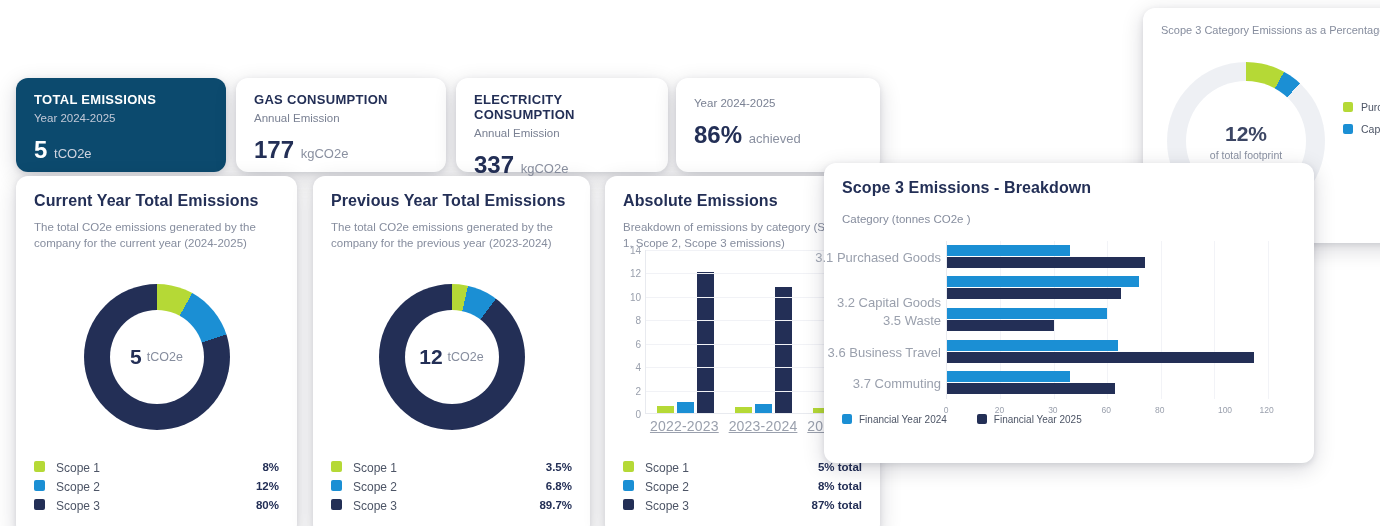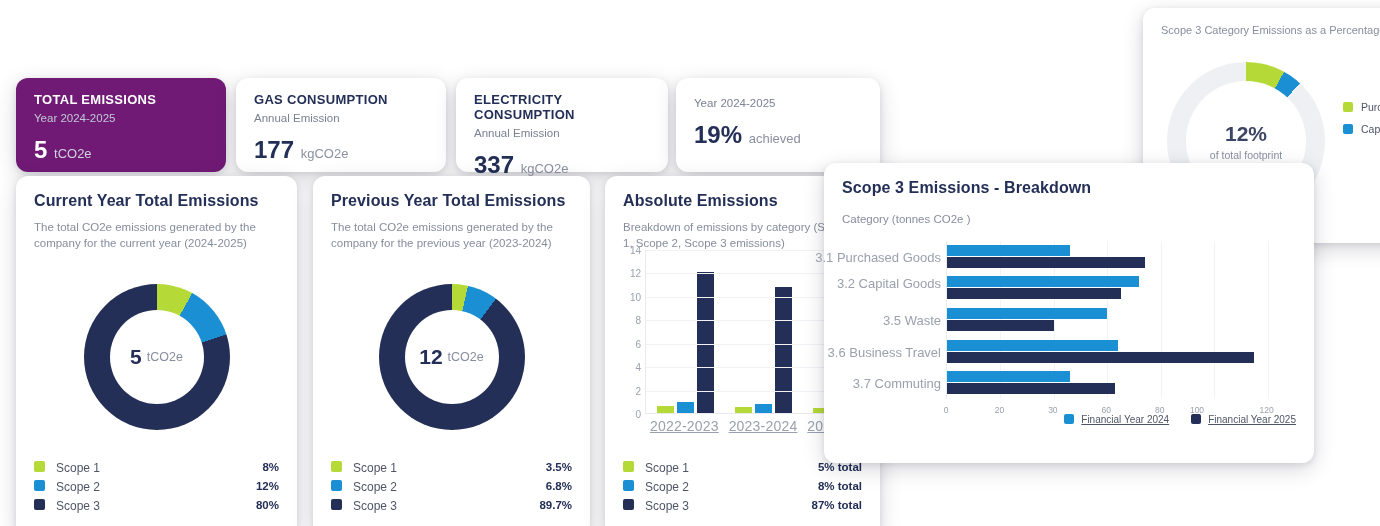--- a/index.html
+++ b/index.html
@@ -14,21 +14,21 @@
   
   .card {
     position: absolute;
     background: #ffffff;
     border-radius: 12px;
     box-shadow: 0 6px 22px rgba(10,15,40,0.16), 0 2px 6px rgba(10,15,40,0.10);
   }
 
   
   .kpi { height: 94px; padding: 14px 18px; }
-  .kpi.dark { background:#701a75; }
+  .kpi.dark { background:#0c4a6e; }
   .kpi-title {
     font-size: 13px; font-weight: bold; letter-spacing: .3px;
     color:#232F56; text-transform: uppercase;
   }
   .kpi.dark .kpi-title { color:#ffffff; }
   .kpi-sub { font-size: 11.5px; color:#7a8193; margin-top: 5px; }
   .kpi.dark .kpi-sub { color:#c3c9d8; }
   .kpi-value { margin-top: 12px; font-size: 24px; font-weight: bold; color:#232F56; }
   .kpi.dark .kpi-value { color:#ffffff; }
   .kpi-unit { font-size: 13px; font-weight: normal; color:#8a90a0; }
@@ -89,21 +89,21 @@
   .hc-vgrid { position:absolute; top:0; bottom:0; border-left:1px solid #f2f3f7; }
   .hc-row { position:absolute; left:0; right:0; }
   .hc-bar { height:11px; }
   .hc-label {
     position:absolute; right:100%; margin-right:6px; font-size:13px;
     color:#9aa0ad; white-space:nowrap; transform:translateY(-50%);
   }
   .hc-xt { position:absolute; font-size:8.5px; color:#9aa0ad; transform:translateX(-50%); }
   .hc-legend {
     position:absolute; left:0; right:0; bottom:-4px;
-    display:flex; justify-content:flex-end; gap:22px; font-size:10px; color:#4d5566;text-decoration:underline;
+    display:flex; justify-content:flex-start; gap:30px; font-size:10px; color:#4d5566;
   }
   .hc-legend span.sw { width:10px; height:10px; border-radius:2px; display:inline-block;
                        margin-right:7px; vertical-align:-1px; }
 
   
   #pctpanel { width: 330px; height: 235px; }
   .pct-title { font-size: 11px; color:#868d9e; }
   .pct-donut {
     position:absolute; left:24px; top:54px; width:158px; height:158px; border-radius:50%;
   }
@@ -149,21 +149,21 @@
     <div class="kpi-sub">Annual Emission</div>
     <div class="kpi-value">
       <span>337</span>
       <span class="kpi-unit">kgCO2e</span>
     </div>
   </div>
 
   <div class="card kpi" style="left:676px; top:78px; width:204px;">
     <div class="kpi-sub">Year 2024-2025</div>
     <div class="kpi-value">
-      <span>19%</span>
+      <span>86%</span>
       <span class="kpi-unit">achieved</span>
     </div>
   </div>
 
   <div class="card panel" style="left:16px; top:176px; width:281px; height:360px;">
     <div class="panel-title">Current Year Total Emissions</div>
     <div class="panel-desc">The total CO2e emissions generated by the company for the current year (2024-2025)</div>
 
     <div class="donut-wrap" style="top:108px;">
       <div class="donut" id="donut-cy" style="background: conic-gradient(rgb(181, 217, 54) 0deg, rgb(181, 217, 54) 28.8deg, rgb(27, 143, 212) 28.8deg, rgb(27, 143, 212) 72deg, rgb(35, 47, 86) 72deg, rgb(35, 47, 86) 360deg);">
@@ -325,21 +325,21 @@
           <div class="hc-vgrid" style="left: 160.312px;"></div>
           <div class="hc-vgrid" style="left: 213.75px;"></div>
           <div class="hc-vgrid" style="left: 267.188px;"></div>
           <div class="hc-vgrid" style="left: 320.625px;"></div>
           <div class="hc-row" style="top: 0px; height: 31.6px;">
             <div class="hc-label" style="top: 15.8px;">3.1 Purchased Goods</div>
             <div class="hc-bar" title="Financial Year 2024 3.1 Purchased Goods: 46" style="width: 122.906px; background: rgb(27, 143, 212); margin-top: 3.8px;"></div>
             <div class="hc-bar" title="Financial Year 2025 3.1 Purchased Goods: 74" style="width: 197.719px; background: rgb(35, 47, 86); margin-top: 1px;"></div>
           </div>
           <div class="hc-row" style="top: 31.6px; height: 31.6px;">
-            <div class="hc-label" style="top: 10px;">3.2 Capital Goods</div>
+            <div class="hc-label" style="top: 29px;">3.2 Capital Goods</div>
             <div class="hc-bar" title="Financial Year 2024 3.2 Capital Goods: 72" style="width: 192.375px; background: rgb(27, 143, 212); margin-top: 3.8px;"></div>
             <div class="hc-bar" title="Financial Year 2025 3.2 Capital Goods: 65" style="width: 173.672px; background: rgb(35, 47, 86); margin-top: 1px;"></div>
           </div>
           <div class="hc-row" style="top: 63.2px; height: 31.6px;">
             <div class="hc-label" style="top: 15.8px;">3.5 Waste</div>
             <div class="hc-bar" title="Financial Year 2024 3.5 Waste: 60" style="width: 160.312px; background: rgb(27, 143, 212); margin-top: 3.8px;"></div>
             <div class="hc-bar" title="Financial Year 2025 3.5 Waste: 40" style="width: 106.875px; background: rgb(35, 47, 86); margin-top: 1px;"></div>
           </div>
           <div class="hc-row" style="top: 94.8px; height: 31.6px;">
             <div class="hc-label" style="top: 15.8px;">3.6 Business Travel</div>
@@ -351,21 +351,21 @@
             <div class="hc-bar" title="Financial Year 2024 3.7 Commuting: 46" style="width: 122.906px; background: rgb(27, 143, 212); margin-top: 3.8px;"></div>
             <div class="hc-bar" title="Financial Year 2025 3.7 Commuting: 63" style="width: 168.328px; background: rgb(35, 47, 86); margin-top: 1px;"></div>
           </div>
         </div>
       <div id="hc-xticks">
           <div class="hc-xt" style="left: 104px; top: 164px;">0</div>
           <div class="hc-xt" style="left: 157.438px; top: 164px;">20</div>
           <div class="hc-xt" style="left: 210.875px; top: 164px;">30</div>
           <div class="hc-xt" style="left: 264.312px; top: 164px;">60</div>
           <div class="hc-xt" style="left: 317.75px; top: 164px;">80</div>
-          <div class="hc-xt" style="left: 355px; top: 164px;">100</div>
+          <div class="hc-xt" style="left: 383px; top: 164px;">100</div>
           <div class="hc-xt" style="left: 424.625px; top: 164px;">120</div>
         </div>
       <div class="hc-legend">
         <div>
           <span class="sw" id="s3-sw0" style="background: rgb(27, 143, 212);"></span><span>Financial Year 2024</span>
         </div>
         <div>
           <span class="sw" id="s3-sw1" style="background: rgb(35, 47, 86);"></span><span>Financial Year 2025</span>
         </div>
       </div>

